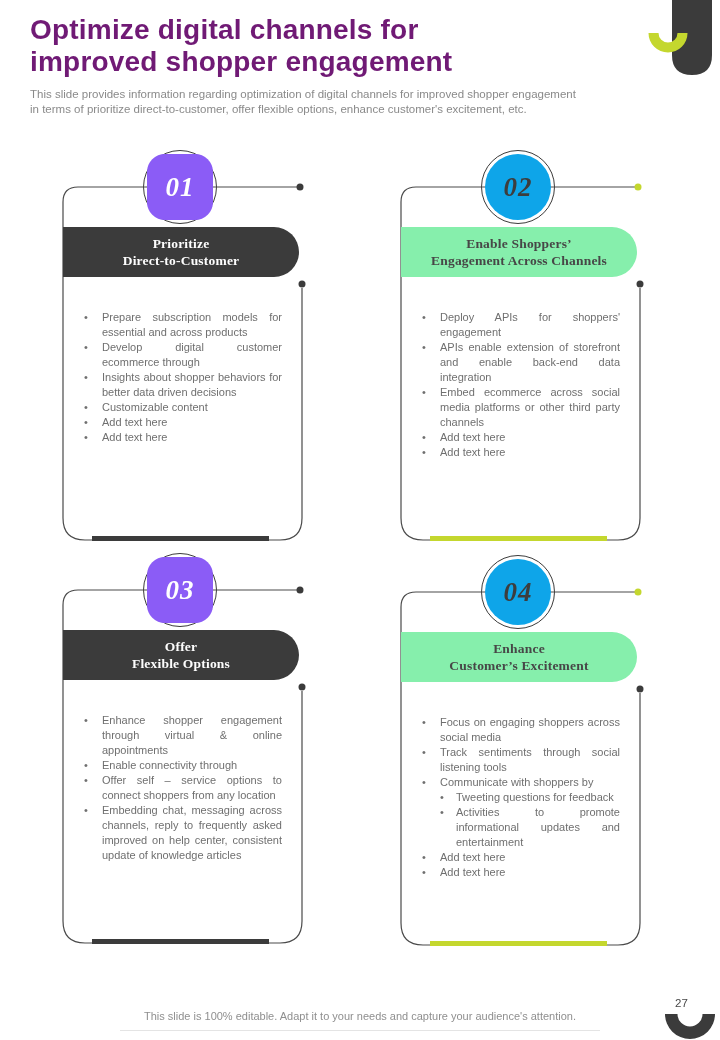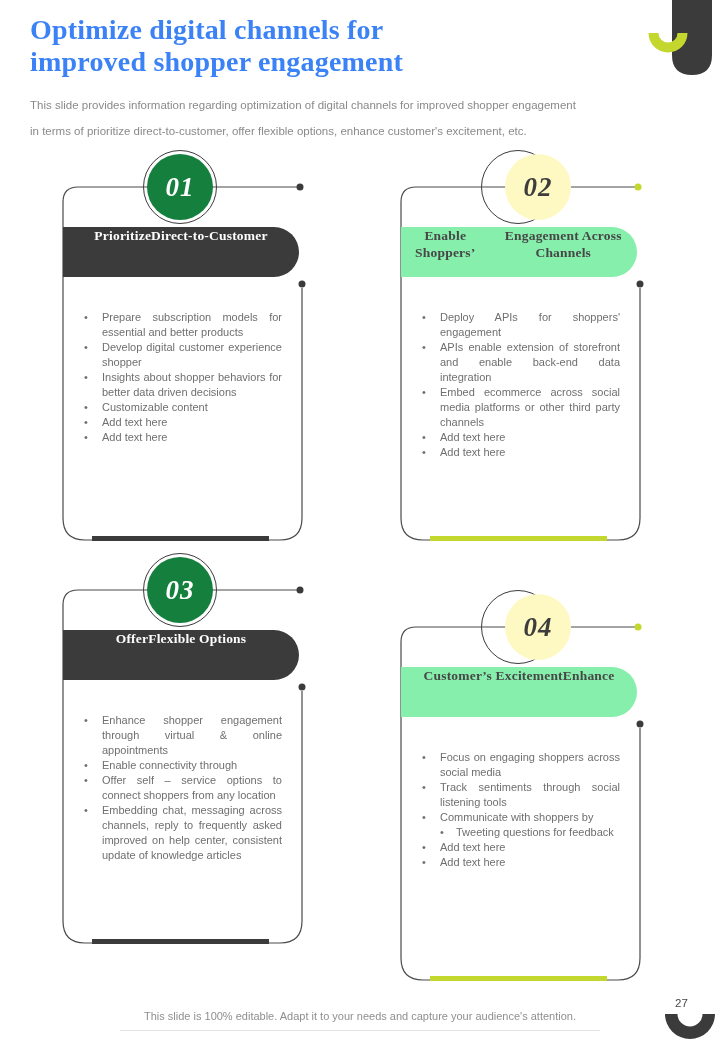--- a/index.html
+++ b/index.html
@@ -4,57 +4,57 @@
 <style>
   html,body { margin:0; padding:0; }
   body {
     width:720px; height:1040px; position:relative; overflow:hidden;
     background:#ffffff;
     font-family:"Liberation Sans", sans-serif;
   }
   
   .slide-title {
     position:absolute; left:30px; top:14px;
-    font-family:Liberation Serif, serif; font-weight:bold;
-    font-size:28px; line-height:32px; color:#3b82f6; letter-spacing:0.2px;
+    font-family:Liberation Sans, sans-serif; font-weight:bold;
+    font-size:28px; line-height:32px; color:#701a75; letter-spacing:0.2px;
   }
   .slide-title span { display:block; }
   .slide-subtitle {
     position:absolute; left:30px; top:87px; width:600px;
     font-size:11.5px; line-height:14.5px; color:#8a8a8a;
   }
-  .slide-subtitle span { display:block;margin-top:11px; }
+  .slide-subtitle span { display:block; }
 
   
   .logo-top { position:absolute; left:645px; top:0; }
 
   
   .card { position:absolute; width:250px; height:400px; }
   .card-pos-1 { left:62px;  top:150px; }
   .card-pos-2 { left:400px; top:150px; }
   .card-pos-3 { left:62px;  top:553px; }
-  .card-pos-4 { left:400px; top:590px; }
+  .card-pos-4 { left:400px; top:555px; }
 
   .outline-svg { position:absolute; left:0; top:0; }
   .dark .accent-dot { fill:#3b3b3b; }
   .lime .accent-dot { fill:#c4d72e; }
 
   .num-badge {
     position:absolute; left:85px; top:4px; width:66px; height:66px;
     border-radius:50%; text-align:center; line-height:66px;
     font-family:"Liberation Serif", serif; font-style:italic; font-weight:bold;
     font-size:27px; letter-spacing:1px;
   }
-  .dark .num-badge { background:#15803d; color:#ffffff; }
-  .lime .num-badge { background:#fef9c3; color:#3d3d3d;margin-left:20px; }
+  .dark .num-badge { background:#8b5cf6; color:#ffffff;border-radius:18px; }
+  .lime .num-badge { background:#0ea5e9; color:#3d3d3d; }
 
   .header-bar {
     position:absolute; left:1px; top:77px; width:236px; height:50px;
     border-radius:0 26px 26px 0;
-    display:flex; flex-direction:row; justify-content:center;
+    display:flex; flex-direction:column; justify-content:center;
     text-align:center;
     font-family:"Liberation Serif", serif; font-weight:bold;
     font-size:13.5px; line-height:17px; letter-spacing:0.2px;
   }
   .dark .header-bar { background:#3b3b3b; color:#fdfdfd; }
   .lime .header-bar { background:#86efac; color:#474747; }
   .header-bar span { display:block; }
 
   .bullets {
     position:absolute; left:18px; top:160px; width:202px;
@@ -108,22 +108,22 @@
     <circle cx="240" cy="134" r="3.5" fill="#3b3b3b"></circle>
   </svg>
   <div class="num-badge">
     <span>01</span>
   </div>
   <div class="header-bar">
     <span>Prioritize</span>
     <span>Direct-to-Customer</span>
   </div>
   <ul class="bullets">
-    <li>Prepare subscription models for essential and better products</li>
-    <li>Develop digital customer experience shopper</li>
+    <li>Prepare subscription models for essential and across products</li>
+    <li>Develop digital customer ecommerce through</li>
     <li>Insights about shopper behaviors for better data driven decisions</li>
     <li>Customizable content</li>
     <li>Add text here</li>
     <li>Add text here</li>
   </ul>
   <div class="bottom-bar"></div>
 </div>
 
 <div class="card lime card-pos-2">
   <svg class="outline-svg" width="250" height="400" viewBox="0 0 250 400">
@@ -176,28 +176,29 @@
   <svg class="outline-svg" width="250" height="400" viewBox="0 0 250 400">
     <circle cx="118" cy="37" r="36.5" fill="none" stroke="#3b3b3b" stroke-width="1"></circle>
     <path d="M 238 37 L 16 37 Q 1 37 1 52 L 1 368 Q 1 390 23 390 L 218 390 Q 240 390 240 368 L 240 138" fill="none" stroke="#4a4a4a" stroke-width="1.2"></path>
     <circle class="accent-dot" cx="238" cy="37" r="3.5"></circle>
     <circle cx="240" cy="134" r="3.5" fill="#3b3b3b"></circle>
   </svg>
   <div class="num-badge">
     <span>04</span>
   </div>
   <div class="header-bar">
+    <span>Enhance</span>
     <span>Customer’s Excitement</span>
-    <span>Enhance</span>
   </div>
   <ul class="bullets">
     <li>Focus on engaging shoppers across social media</li>
     <li>Track sentiments through social listening tools</li>
     <li>Communicate with shoppers by</li>
     <li class="lvl2">Tweeting questions for feedback</li>
+    <li class="lvl2">Activities to promote informational updates and entertainment</li>
     <li>Add text here</li>
     <li>Add text here</li>
   </ul>
   <div class="bottom-bar"></div>
 </div>
 
 <div class="footer-note">This slide is 100% editable. Adapt it to your needs and capture your audience's attention.</div>
 <div class="footer-line"></div>
 <div class="page-num">27</div>
 <svg class="logo-bottom" width="65" height="45" viewBox="0 0 65 45">

